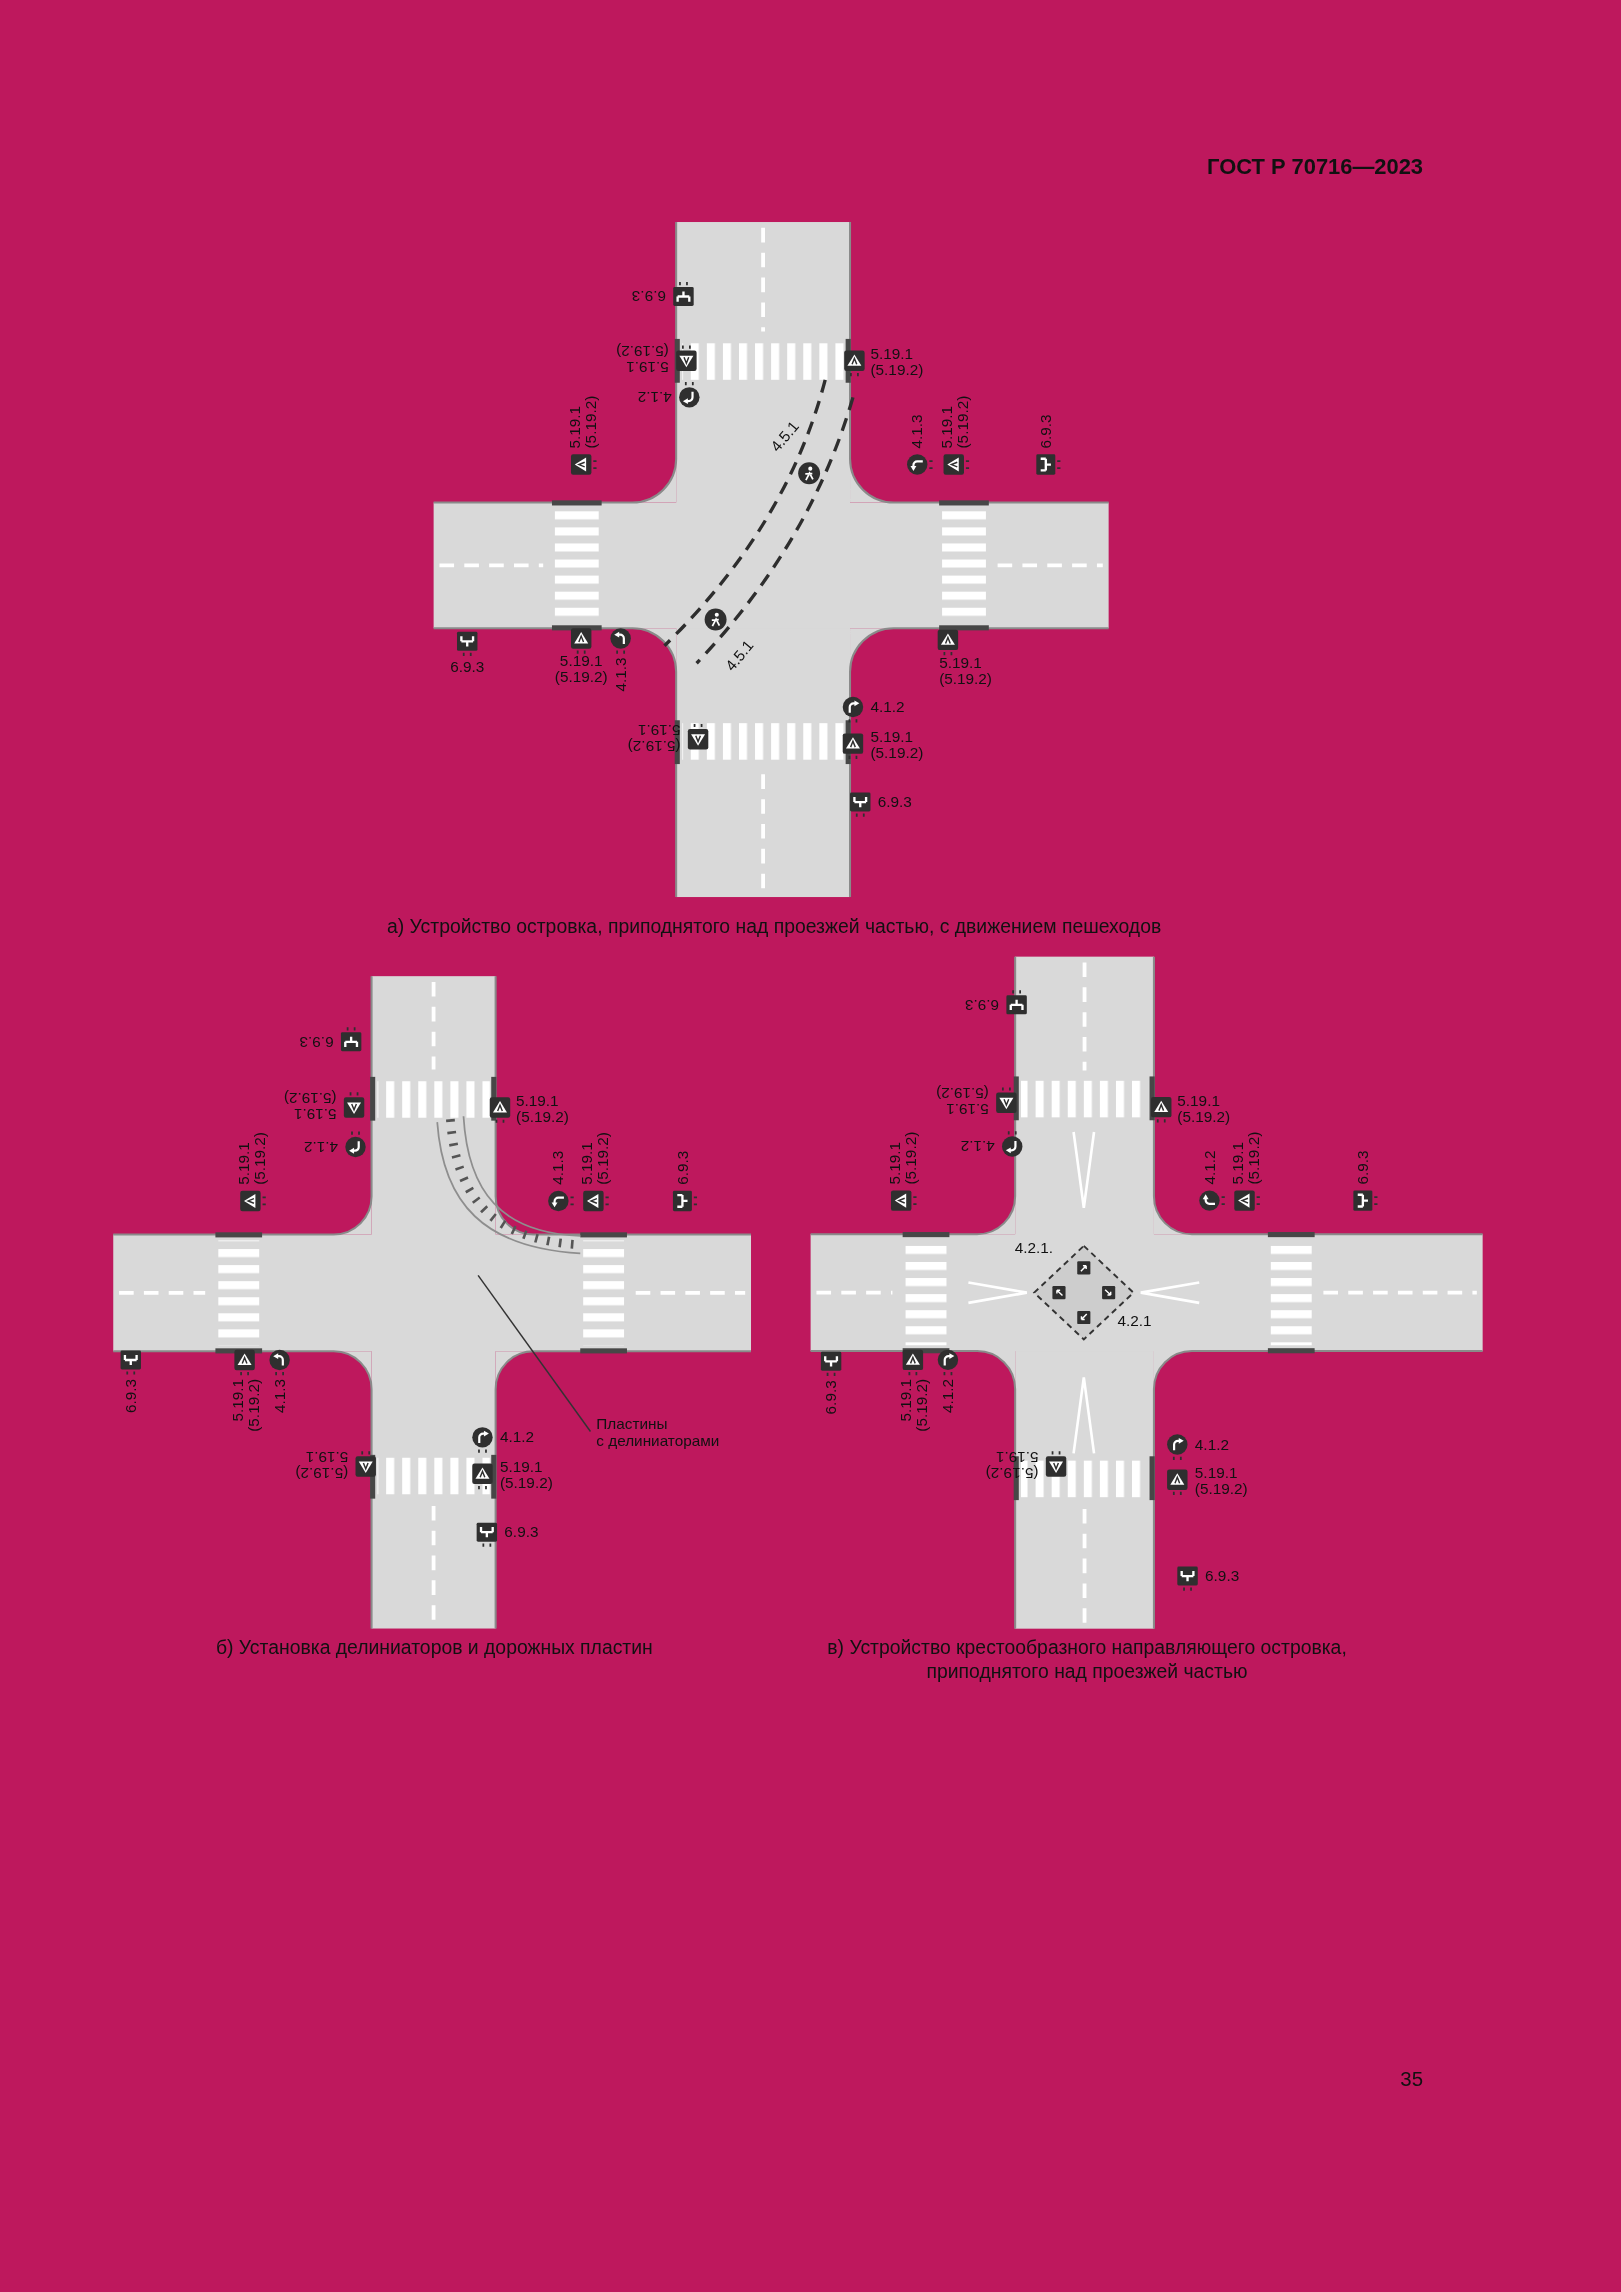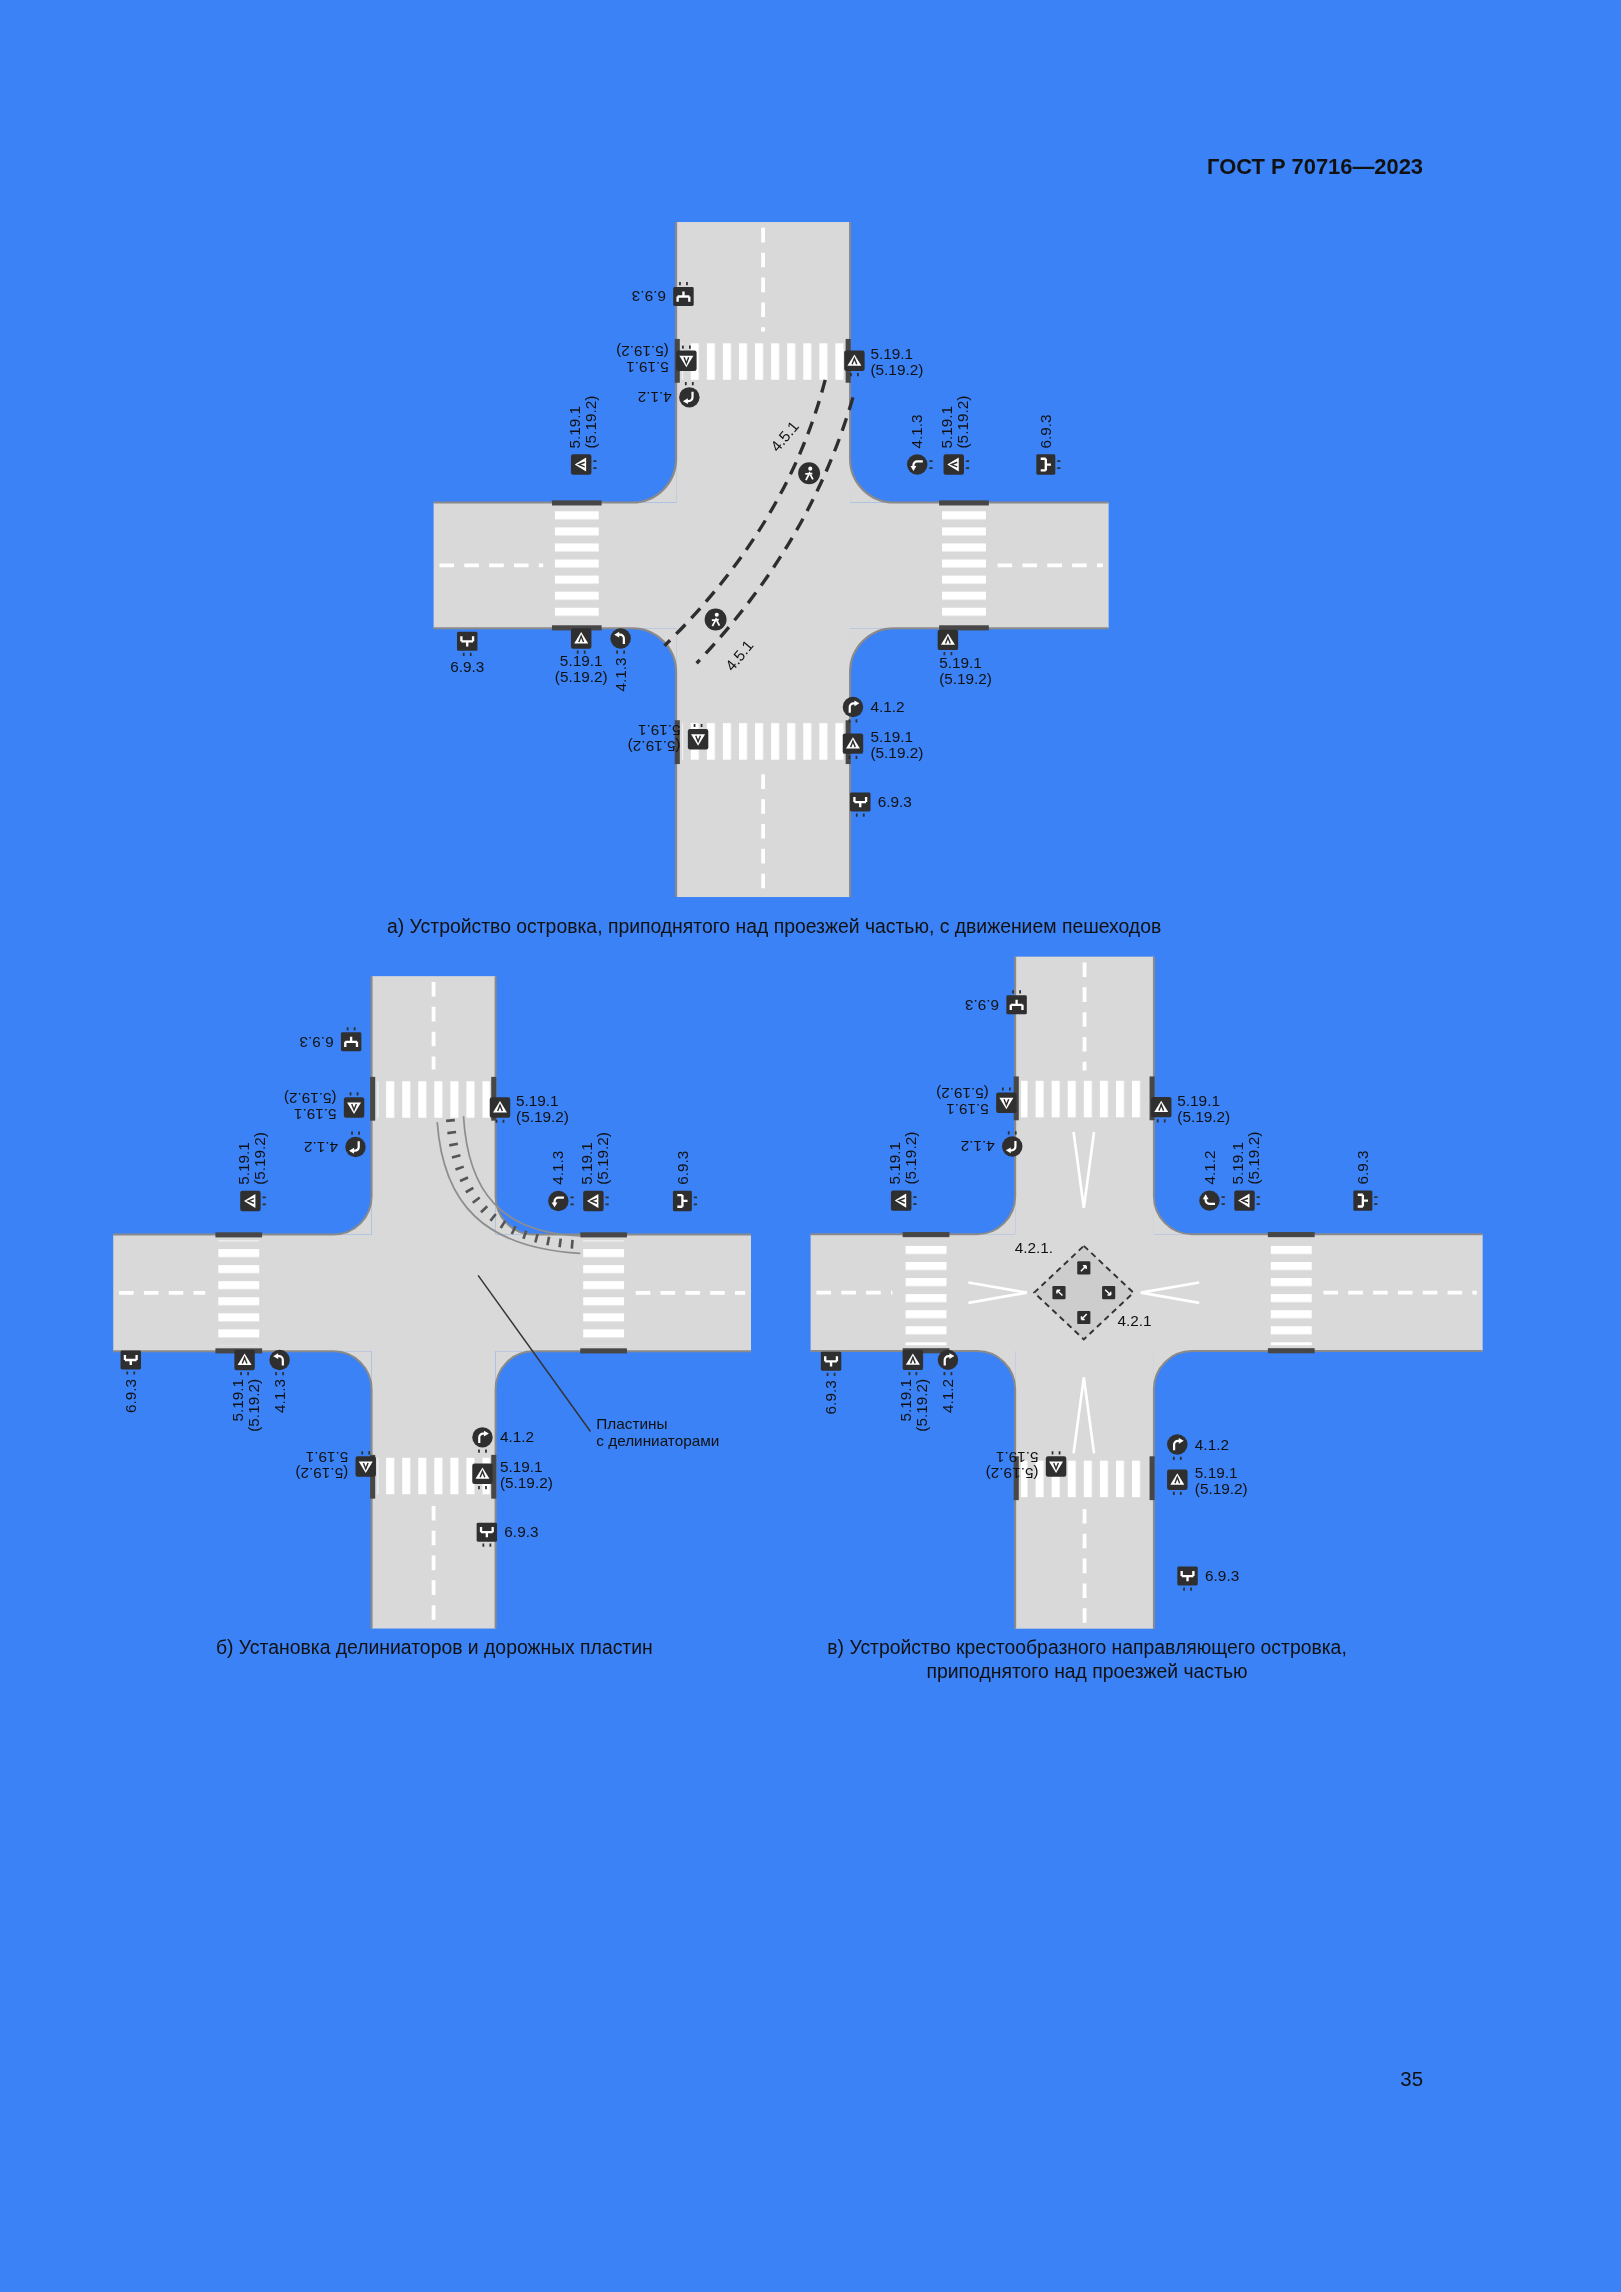--- a/index.html
+++ b/index.html
@@ -1,16 +1,16 @@
 <!DOCTYPE html>
 <html><head>
 <meta charset="utf-8">
 <style>
   html,body{margin:0;padding:0;background:#ffffff;}
-  .page{position:relative;width:1621px;height:2293px;background:#3b82f6;overflow:hidden;
+  .page{position:relative;width:1621px;height:2293px;background:#be185d;overflow:hidden;
         font-family:"Liberation Sans",sans-serif;}
   .scale{position:absolute;left:0;top:0;width:1088px;height:1539px;
          transform:scale(1.4901);transform-origin:0 0;}
   .abs{position:absolute;}
   .hdr{font-weight:bold;font-size:14.7px;color:#111;text-align:right;}
   .caption{font-size:13px;color:#111;text-align:center;line-height:1.25;}
   .pagenum{font-size:13.7px;color:#111;text-align:right;}
   svg{position:absolute;overflow:visible;}
   .road{fill:#d9d9d9;}
   .curb{fill:none;stroke:#8a8a8a;stroke-width:1.4;}

